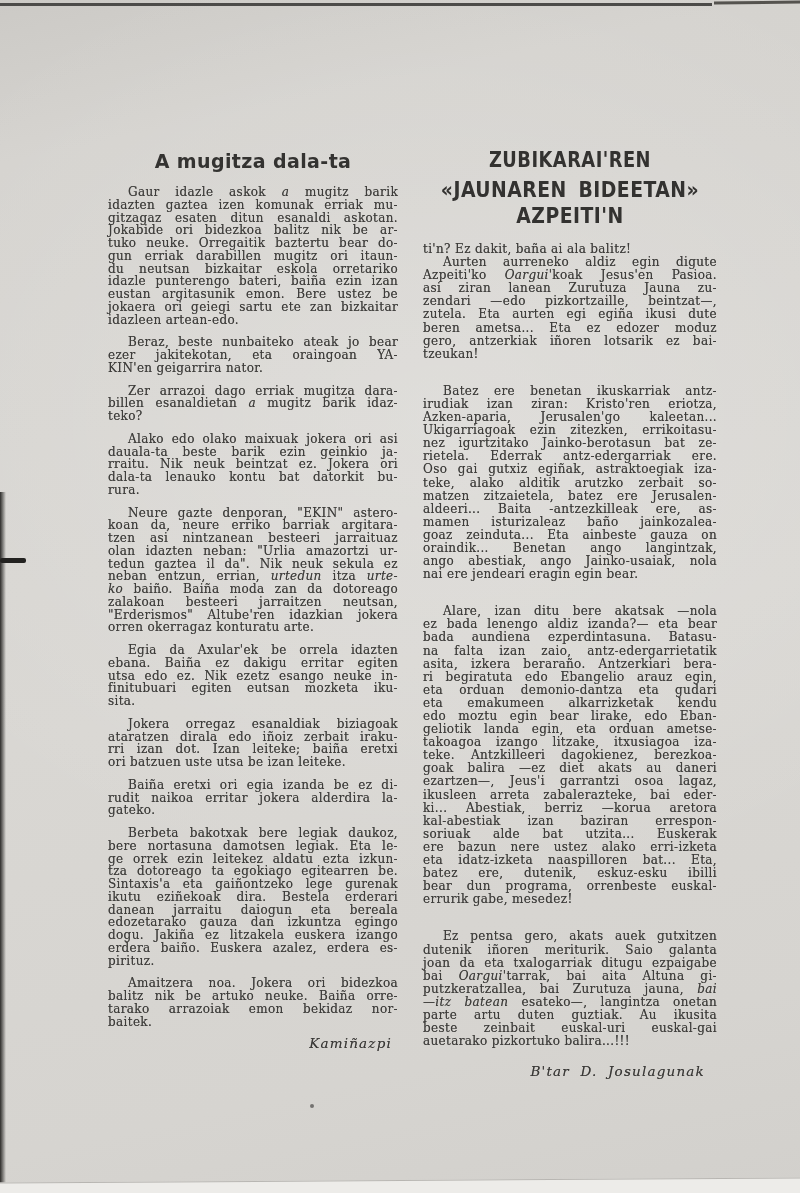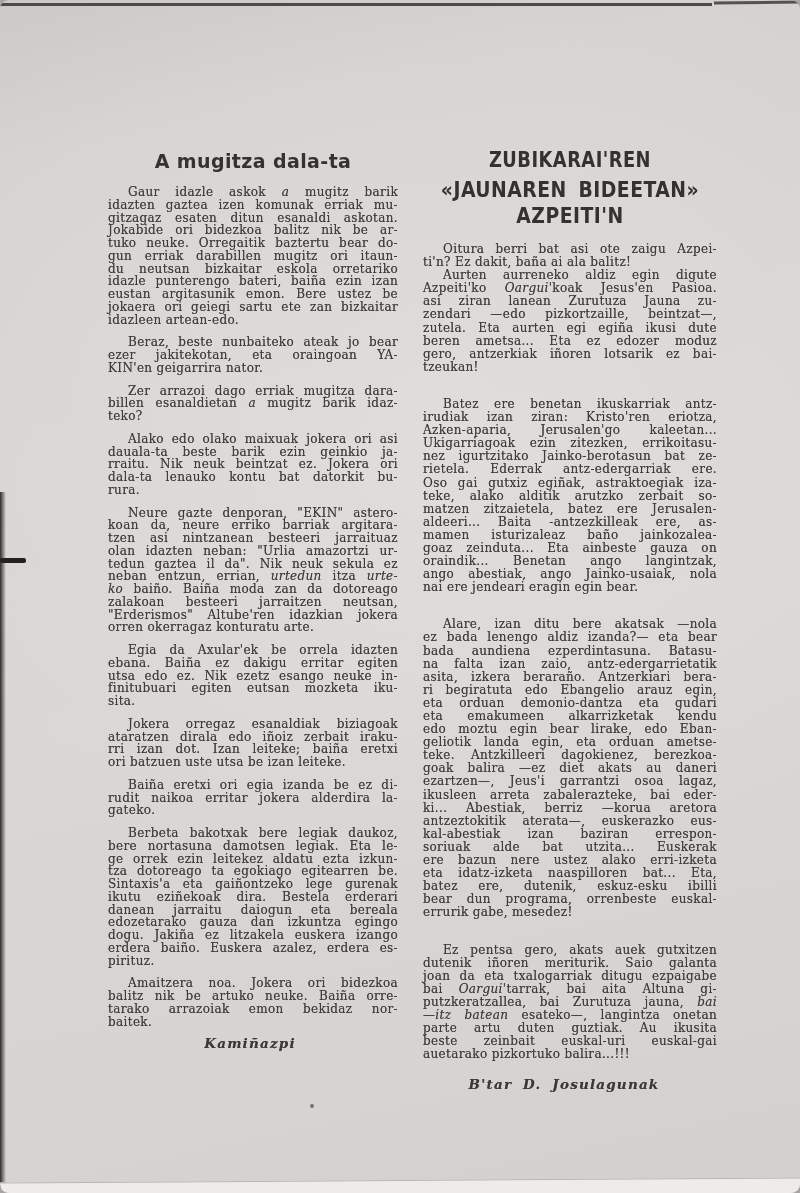--- a/index.html
+++ b/index.html
@@ -8,21 +8,20 @@
   .scan {
     position: relative;
     width: 800px;
     height: 1193px;
     margin: 0 auto;
     overflow: hidden;
     color: #3e3d3b;
     background:
       radial-gradient(ellipse 900px 700px at 55% 35%, rgba(255,255,255,0.20), rgba(255,255,255,0) 70%),
       linear-gradient(168deg, #cccac6 0%, #d5d3cf 12%, #d9d7d3 55%, #d6d4d0 85%, #d2d0cc 100%);
-    border-radius: 9px;
   }
 
   
   .top-edge    { position: absolute; top: 3px; left: 0; width: 712px; height: 3px; background: #4c4b49; }
   .top-edge-b  { position: absolute; top: 1px; left: 714px; right: 0; height: 3px; background: #55534f; transform: rotate(-0.6deg); }
   .left-edge   { position: absolute; left: 0; top: 492px; width: 6px; height: 696px;
                  background: linear-gradient(to right, #2d2c2a, rgba(45,44,42,0)); }
   .left-dash   { position: absolute; left: 0; top: 558px; width: 26px; height: 5px; background: #232220; border-radius: 2px; }
   .bottom-strip{ position: absolute; left: -6px; right: -6px; bottom: -6px; height: 18px;
                  background: #edece9; border-top: 1px solid #b8b6b2; transform: rotate(-0.35deg); }
@@ -65,26 +64,26 @@
   }
   .col-left  .line { line-height: 12.75px; }
   .col-right .line { line-height: 13.1px; }
   .line.first { text-indent: 20px; }
   .line.last  { text-align-last: left; }
   .para.gap   { margin-top: 10px; }
   .col-right .para.gap { margin-top: 24px; }
 
   .sig {
     font-style: italic;
-    font-weight: bold;
+    font-weight: normal;
     font-size: 13.5px;
     letter-spacing: 1.2px;
     word-spacing: 5px;
     color: #3a3937;
-    text-align: center;
+    text-align: right;
     text-shadow: 0 0 0.5px rgba(58,57,55,0.6);
   }
   .sig-left  { margin-top: 7px;  padding-right: 6px; }
   .sig-right { margin-top: 15px; padding-right: 12px; }
 </style>
 </head>
 <body>
 
 <div class="scan">
 
@@ -178,21 +177,20 @@
         </div>
       </div>
     <div class="sig sig-left">Kamiñazpi</div>
   </div>
 
   <div class="col col-right">
     <h2 class="rtitle1">ZUBIKARAI'REN</h2>
     <h2 class="rtitle2">«JAUNAREN BIDEETAN» AZPEITI'N</h2>
     <div class="paras">
         <div class="para">
-          <div class="line first"><span>Oitura berri bat asi ote zaigu Azpei-</span></div>
           <div class="line last"><span>ti'n? Ez dakit, baña ai ala balitz!</span></div>
         </div>
         <div class="para">
           <div class="line first"><span>Aurten aurreneko aldiz egin digute</span></div>
           <div class="line"><span>Azpeiti'ko </span><i>Oargui</i><span>'koak Jesus'en Pasioa.</span></div>
           <div class="line"><span>asi ziran lanean Zurutuza Jauna zu-</span></div>
           <div class="line"><span>zendari —edo pizkortzaille, beintzat—,</span></div>
           <div class="line"><span>zutela. Eta aurten egi egiña ikusi dute</span></div>
           <div class="line"><span>beren ametsa... Eta ez edozer moduz</span></div>
           <div class="line"><span>gero, antzerkiak iñoren lotsarik ez bai-</span></div>
@@ -219,26 +217,26 @@
           <div class="line first"><span>Alare, izan ditu bere akatsak —nola</span></div>
           <div class="line"><span>ez bada lenengo aldiz izanda?— eta bear</span></div>
           <div class="line"><span>bada aundiena ezperdintasuna. Batasu-</span></div>
           <div class="line"><span>na falta izan zaio, antz-edergarrietatik</span></div>
           <div class="line"><span>asita, izkera beraraño. Antzerkiari bera-</span></div>
           <div class="line"><span>ri begiratuta edo Ebangelio arauz egin,</span></div>
           <div class="line"><span>eta orduan demonio-dantza eta gudari</span></div>
           <div class="line"><span>eta emakumeen alkarrizketak kendu</span></div>
           <div class="line"><span>edo moztu egin bear lirake, edo Eban-</span></div>
           <div class="line"><span>geliotik landa egin, eta orduan ametse-</span></div>
+          <div class="line"><span>takoagoa izango litzake, itxusiagoa iza-</span></div>
           <div class="line"><span>teke. Antzkilleeri dagokienez, berezkoa-</span></div>
           <div class="line"><span>goak balira —ez diet akats au daneri</span></div>
           <div class="line"><span>ezartzen—, Jeus'i garrantzi osoa lagaz,</span></div>
           <div class="line"><span>ikusleen arreta zabalerazteke, bai eder-</span></div>
           <div class="line"><span>ki... Abestiak, berriz —korua aretora</span></div>
-          <div class="line"><span>antzeztokitik aterata—, euskerazko eus-</span></div>
           <div class="line"><span>kal-abestiak izan baziran errespon-</span></div>
           <div class="line"><span>soriuak alde bat utzita... Euskerak</span></div>
           <div class="line"><span>ere bazun nere ustez alako erri-izketa</span></div>
           <div class="line"><span>eta idatz-izketa naaspilloren bat... Eta,</span></div>
           <div class="line"><span>batez ere, dutenik, eskuz-esku ibilli</span></div>
           <div class="line"><span>bear dun programa, orrenbeste euskal-</span></div>
           <div class="line last"><span>errurik gabe, mesedez!</span></div>
         </div>
         <div class="para gap">
           <div class="line first"><span>Ez pentsa gero, akats auek gutxitzen</span></div>

